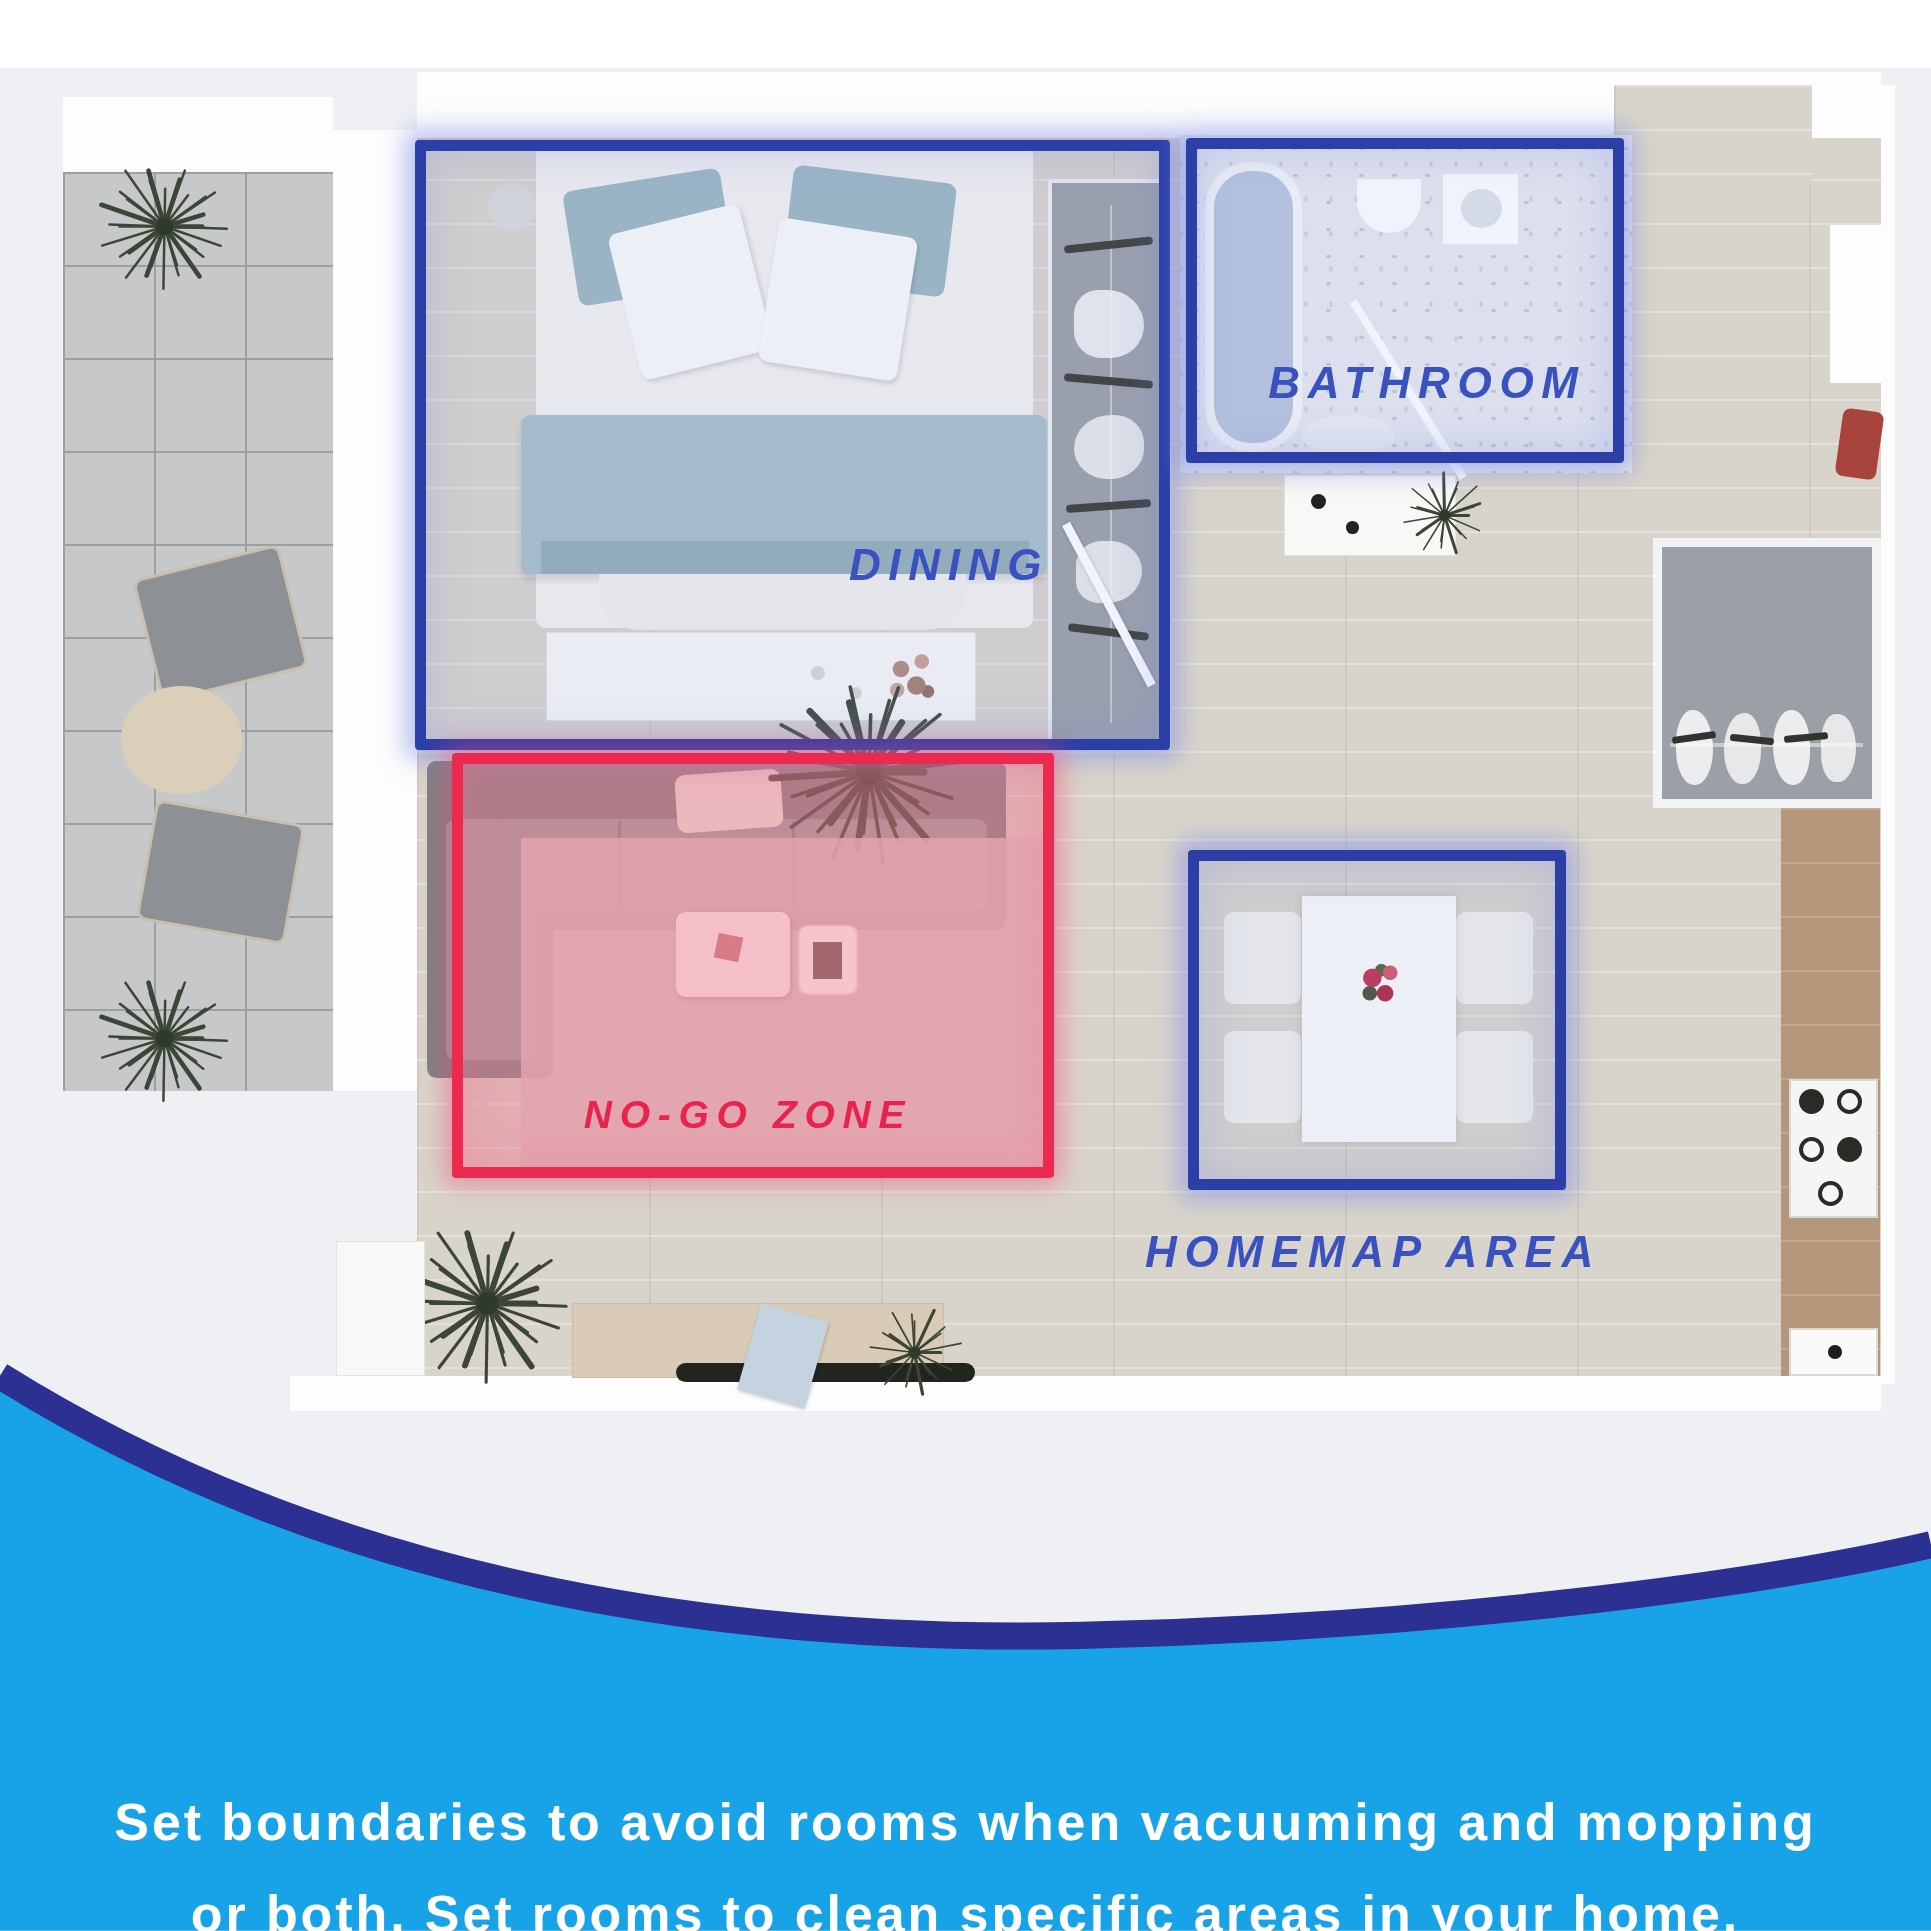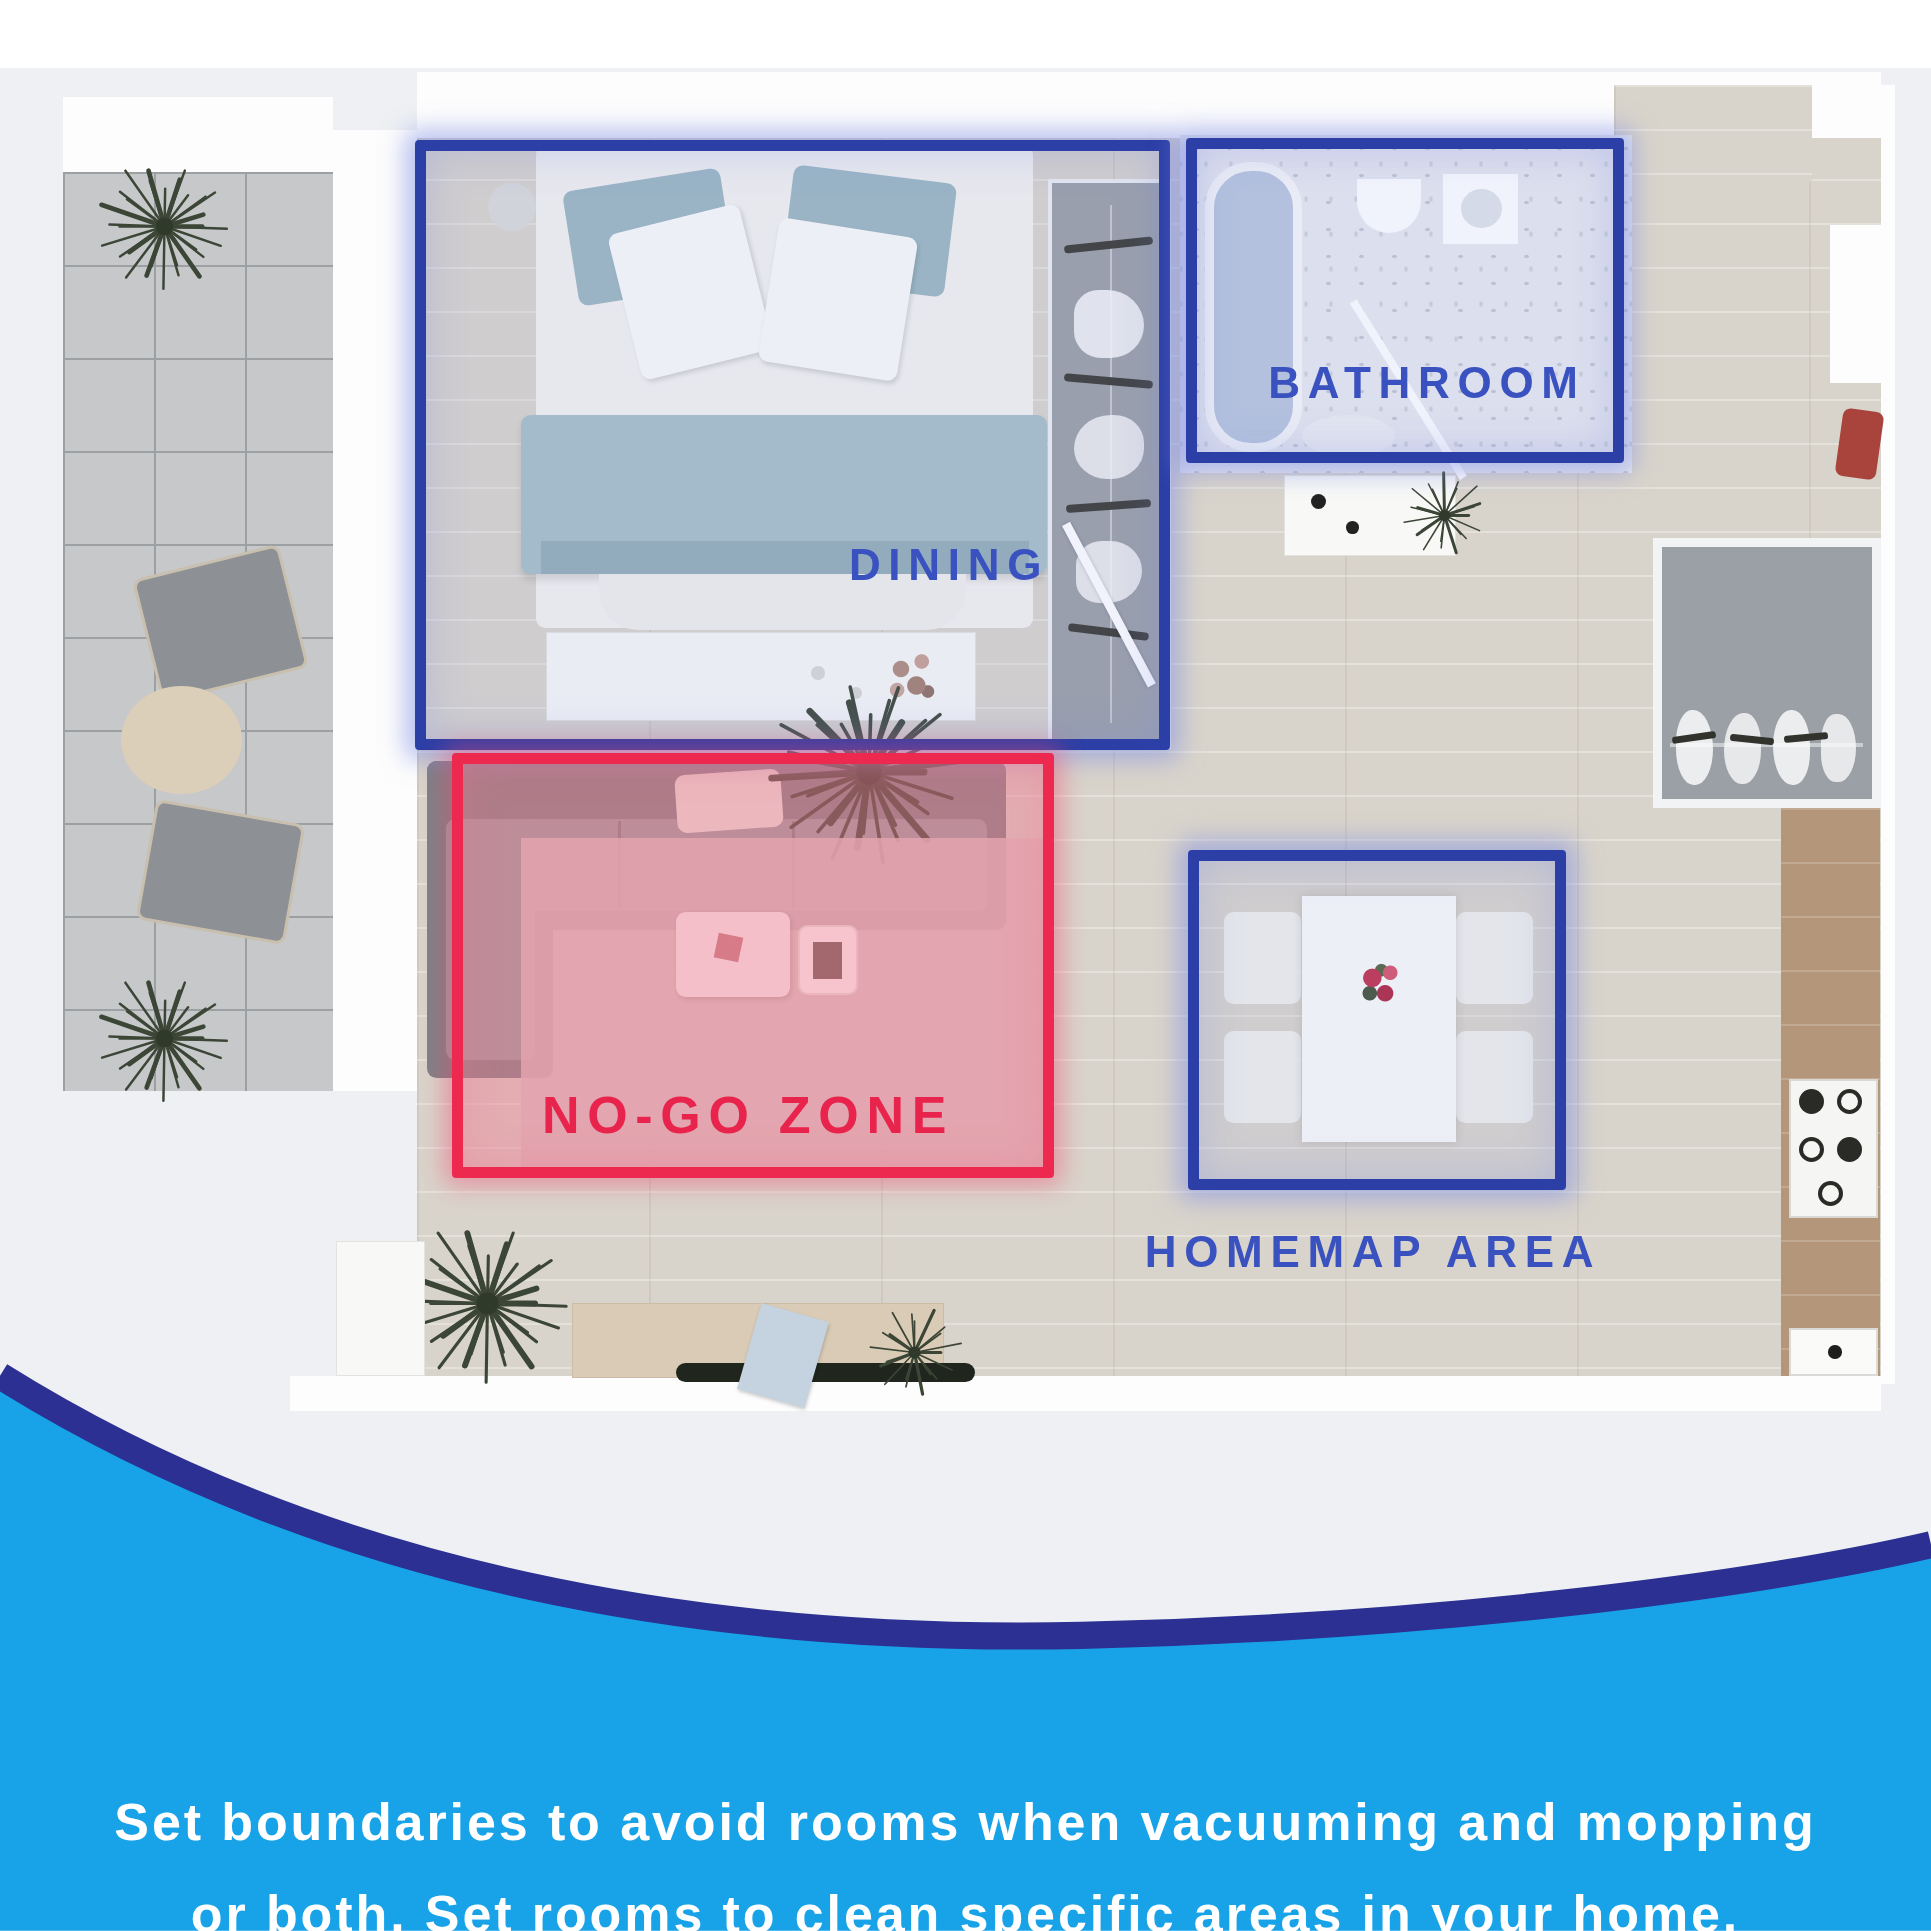--- a/index.html
+++ b/index.html
@@ -33,22 +33,22 @@
   .gray-panel{background:#9ba0a6;}
   .soft{border-radius:9.7px;}
 
   
   .zone{position:absolute;border:11.6px solid var(--zone-blue);border-radius:3.9px;box-sizing:border-box;
         background:rgba(142,156,234,.12);
         box-shadow:0 0 25px 9.7px rgba(126,140,228,.55), inset 0 0 41px rgba(126,140,228,.30);}
   .zone.red{border-color:var(--zone-red);background:rgba(240,118,142,.42);
         box-shadow:0 0 23px 7.7px rgba(242,70,110,.45), inset 0 0 39px rgba(242,110,140,.28);}
   .zone-label{position:absolute;transform:translate(-50%,-50%);white-space:nowrap;
-        font-weight:bold;font-size:44px;letter-spacing:7.7px;color:var(--label-blue);}
-  .zone-label.red{color:var(--nogo-text);font-size:52px;}
+        font-weight:bold;font-size:44px;letter-spacing:7.7px;color:var(--label-blue);font-style:italic;}
+  .zone-label.red{color:var(--nogo-text);font-size:39px;}
 
   
   .footer-title{left:0;top:1672px;width:1931px;text-align:center;color:#ffffff;
         font-size:98px;font-weight:800;letter-spacing:3.9px;}
   .footer-line{left:0;width:1931px;text-align:center;color:#ffffff;
         font-size:52px;font-weight:bold;letter-spacing:2.9px;}
 
   .hairline{position:absolute;background:#ffffff;}
   .burner{width:25px;height:25px;border-radius:50%;box-sizing:border-box;position:absolute;}
 </style>

